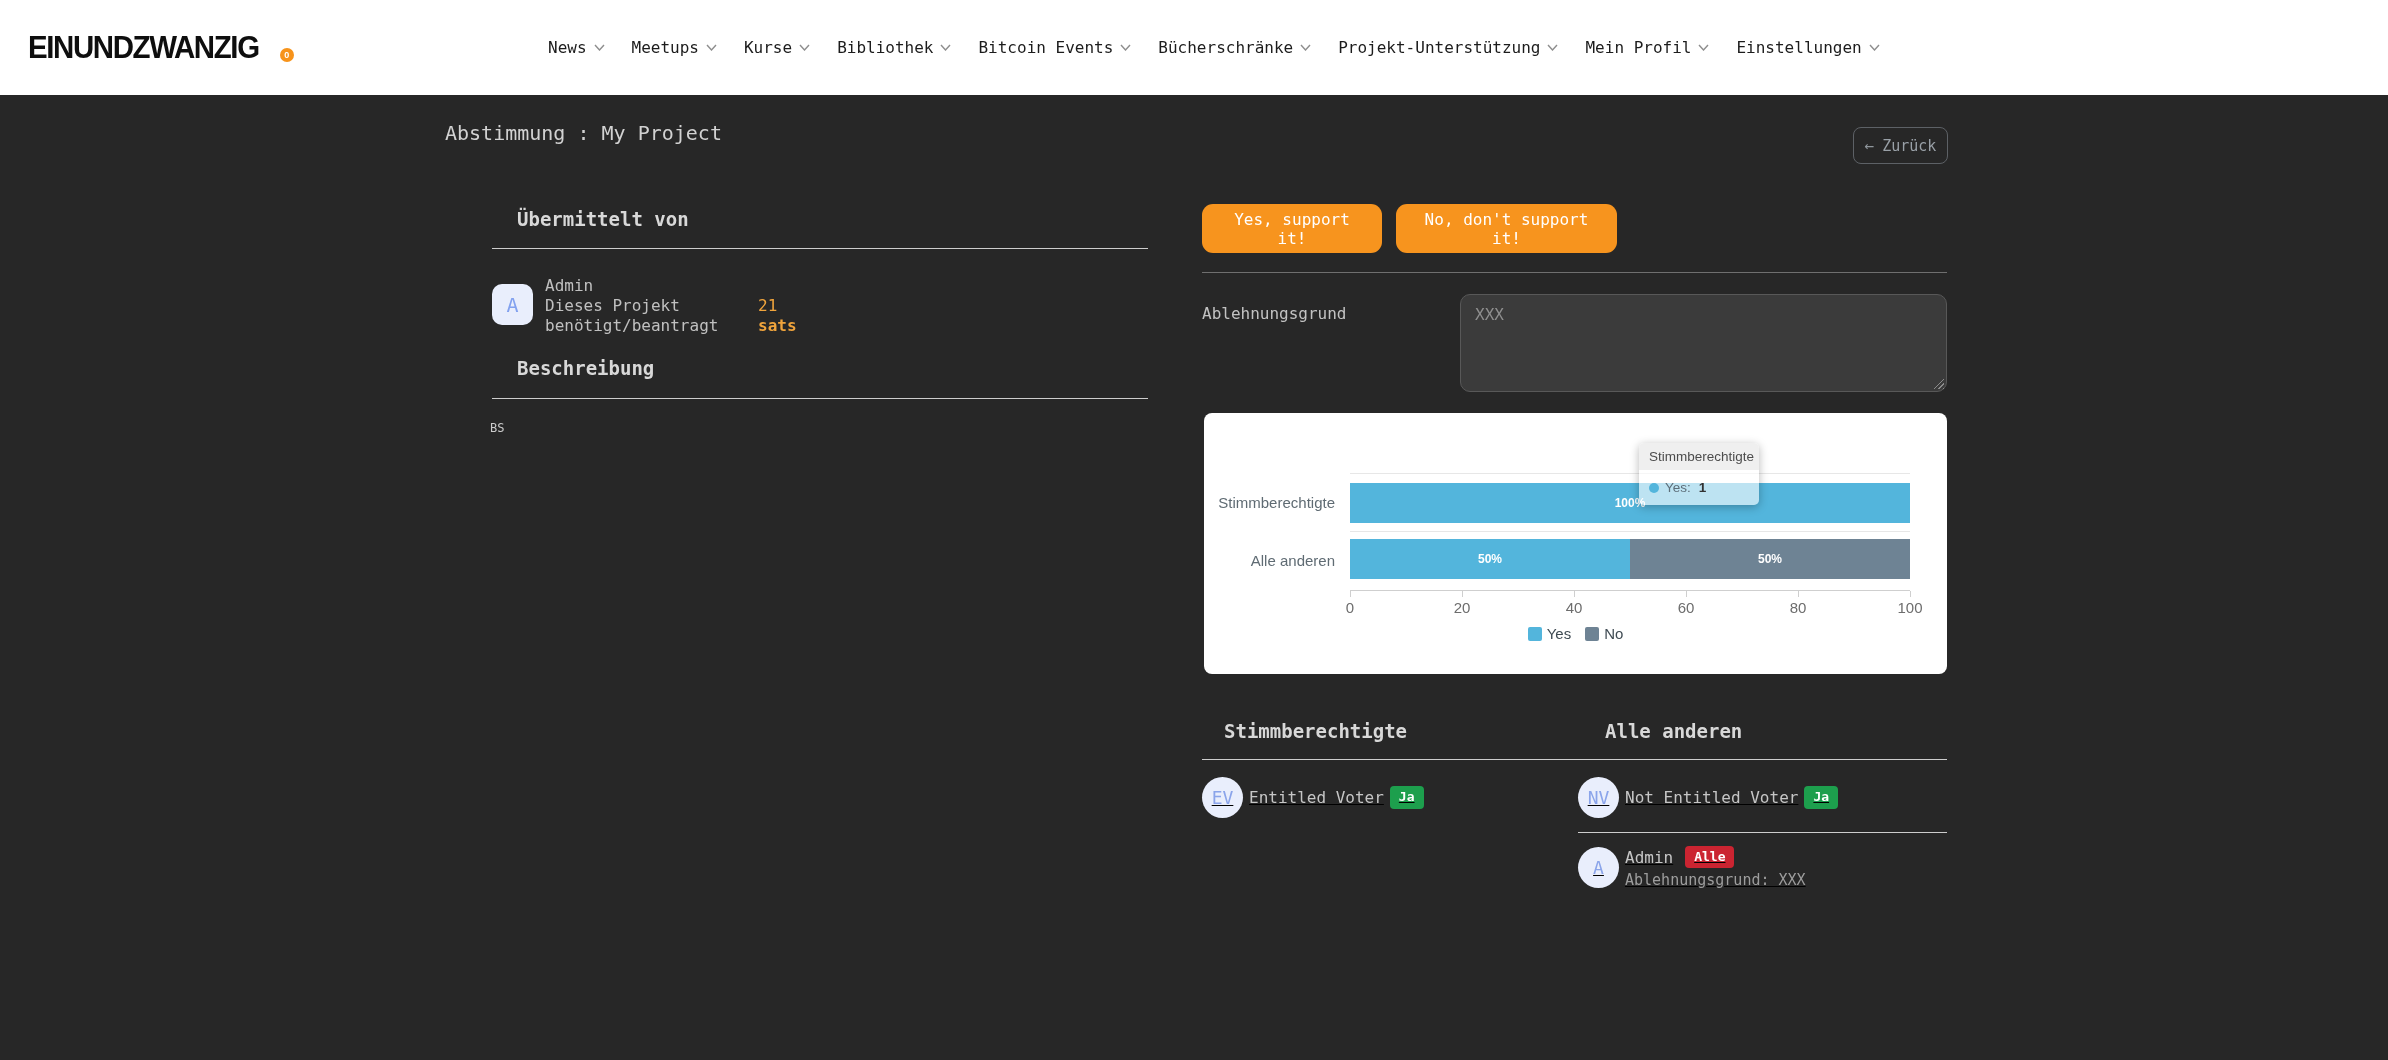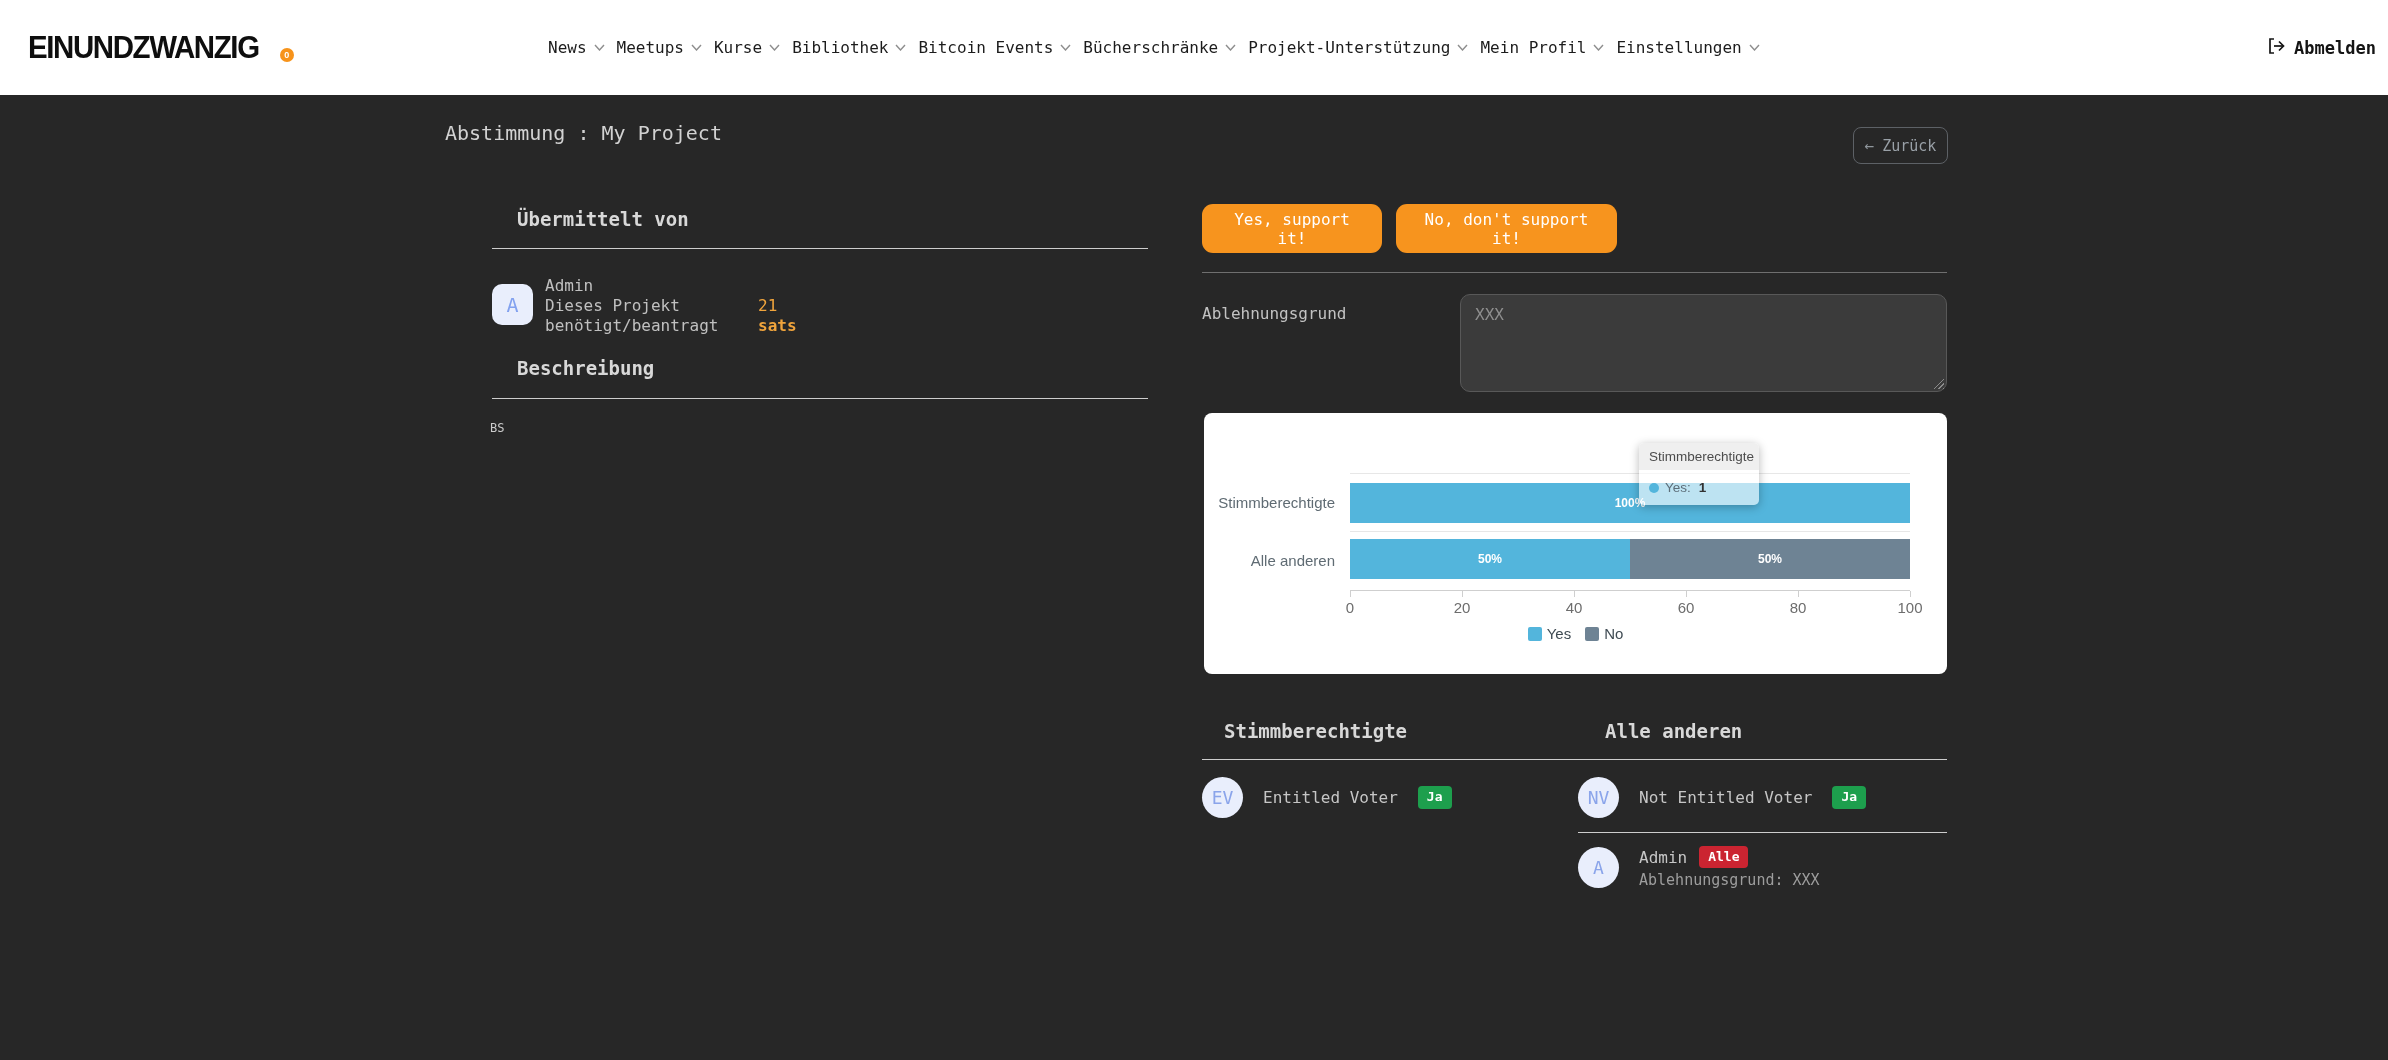--- a/index.html
+++ b/index.html
@@ -11,21 +11,21 @@
   .page { position:relative; width:2388px; height:1060px; }
 
   
   .nav { position:absolute; top:0; left:0; width:2388px; height:95px; background:#ffffff; z-index:5; }
   .logo { position:absolute; left:28px; top:0; height:95px; display:flex; align-items:center; cursor:pointer; }
   .logo-text { font-family:"Liberation Sans", sans-serif; font-weight:800; font-size:32px;
     letter-spacing:-1.5px; color:#0e0e0e; transform:scaleX(.92); transform-origin:left center; }
   .logo-dot { width:14px; height:14px; border-radius:50%; background:#F7931A; color:#fff;
     font-family:"Liberation Sans", sans-serif; font-size:9px; font-weight:700;
     display:flex; align-items:center; justify-content:center; margin-left:1px; margin-top:14px; }
-  .menu { position:absolute; left:548px; top:0; height:95px; display:flex; align-items:center; gap:12px; }
+  .menu { position:absolute; left:548px; top:0; height:95px; display:flex; align-items:center; gap:27px; }
   .menu-item { display:flex; align-items:center; gap:7px; font-size:16px; color:#1c1c1c; cursor:pointer; white-space:nowrap; }
   .chev { display:flex; align-items:center; }
   .logout { position:absolute; right:12px; top:0; height:95px; display:flex; align-items:center; gap:8px;
     font-size:17px; font-weight:700; color:#141414; cursor:pointer; }
 
   
   .title { position:absolute; left:445px; top:121px; font-size:20px; color:#d2d2d2; }
   .back-btn { position:absolute; left:1853px; top:127px; width:95px; height:37px;
     background:transparent; border:1px solid #5d6166; border-radius:8px; color:#99a0a7;
     font-family:"DejaVu Sans Mono", monospace; font-size:15px;
@@ -75,21 +75,21 @@
   .swatch { width:14px; height:14px; border-radius:2px; }
   .tooltip { position:absolute; left:435px; top:30px; width:120px; border-radius:5px; overflow:hidden;
     box-shadow:0 2px 10px rgba(0,0,0,.28); z-index:3; }
   .tooltip-header { background:rgba(238,238,238,.96); color:#4c4c4c; font-size:13.5px; padding:6px 10px; }
   .tooltip-body { background:rgba(255,255,255,.62); padding:10px; display:flex; align-items:center; gap:6px;
     font-size:13.5px; color:#5d6e79; }
   .tooltip-dot { width:10px; height:10px; border-radius:50%; background:#53B5DC; }
   .tooltip-value { font-weight:700; color:#323232; margin-left:2px; }
 
   
-  .voter-row { position:absolute; display:flex; align-items:center; gap:20px; }
+  .voter-row { position:absolute; display:flex; align-items:center; gap:6px;text-decoration:underline; }
   .avatar-circle { width:41px; height:41px; border-radius:50%; background:#e9eefc; color:#8aa4ea;
     font-size:18px; display:flex; align-items:center; justify-content:center; flex:0 0 auto; }
   .voter-name { font-size:16px; color:#c6c6c6; white-space:nowrap; }
   .badge { display:inline-block; font-size:13px; font-weight:700; color:#ffffff; padding:3px 9px;
     border-radius:4px; line-height:1.25; }
   .badge-ja { background:#1D9F4D; }
   .badge-nein { background:#CB2431; }
   .admin-lines { display:flex; flex-direction:column; gap:3px; }
   .admin-top { display:flex; align-items:center; gap:12px; }
   .voter-reason { font-size:15px; color:#9d9d9d; white-space:nowrap; }
@@ -171,28 +171,20 @@
       </div>
       <div class="menu-item">
         <span>Einstellungen</span>
         <span class="chev">
             <svg width="11" height="7" viewBox="0 0 11 7">
               <polyline points="1,1 5.5,6 10,1" fill="none" stroke="#8e8e8e" stroke-width="1.4"></polyline>
             </svg>
           </span>
       </div>
     </div>
-    <div class="logout">
-      <span><svg width="20" height="20" viewBox="0 0 20 20" fill="none" stroke="#141414" stroke-width="1.7">
-            <path d="M8 3 H4 V17 H8"></path>
-            <path d="M8 10 H17"></path>
-            <path d="M13 5.5 L17.5 10 L13 14.5"></path>
-          </svg></span>
-      <span>Abmelden</span>
-    </div>
   </div>
 
   <div class="title">Abstimmung : My Project</div>
   <button class="back-btn">
     <span class="back-arrow">←</span>
     <span>Zurück</span>
   </button>
 
   <div class="h-sub" style="left:517px; top:208px;">Übermittelt von</div>
   <div class="rule" style="left:492px; top:248px; width:656px;"></div>

